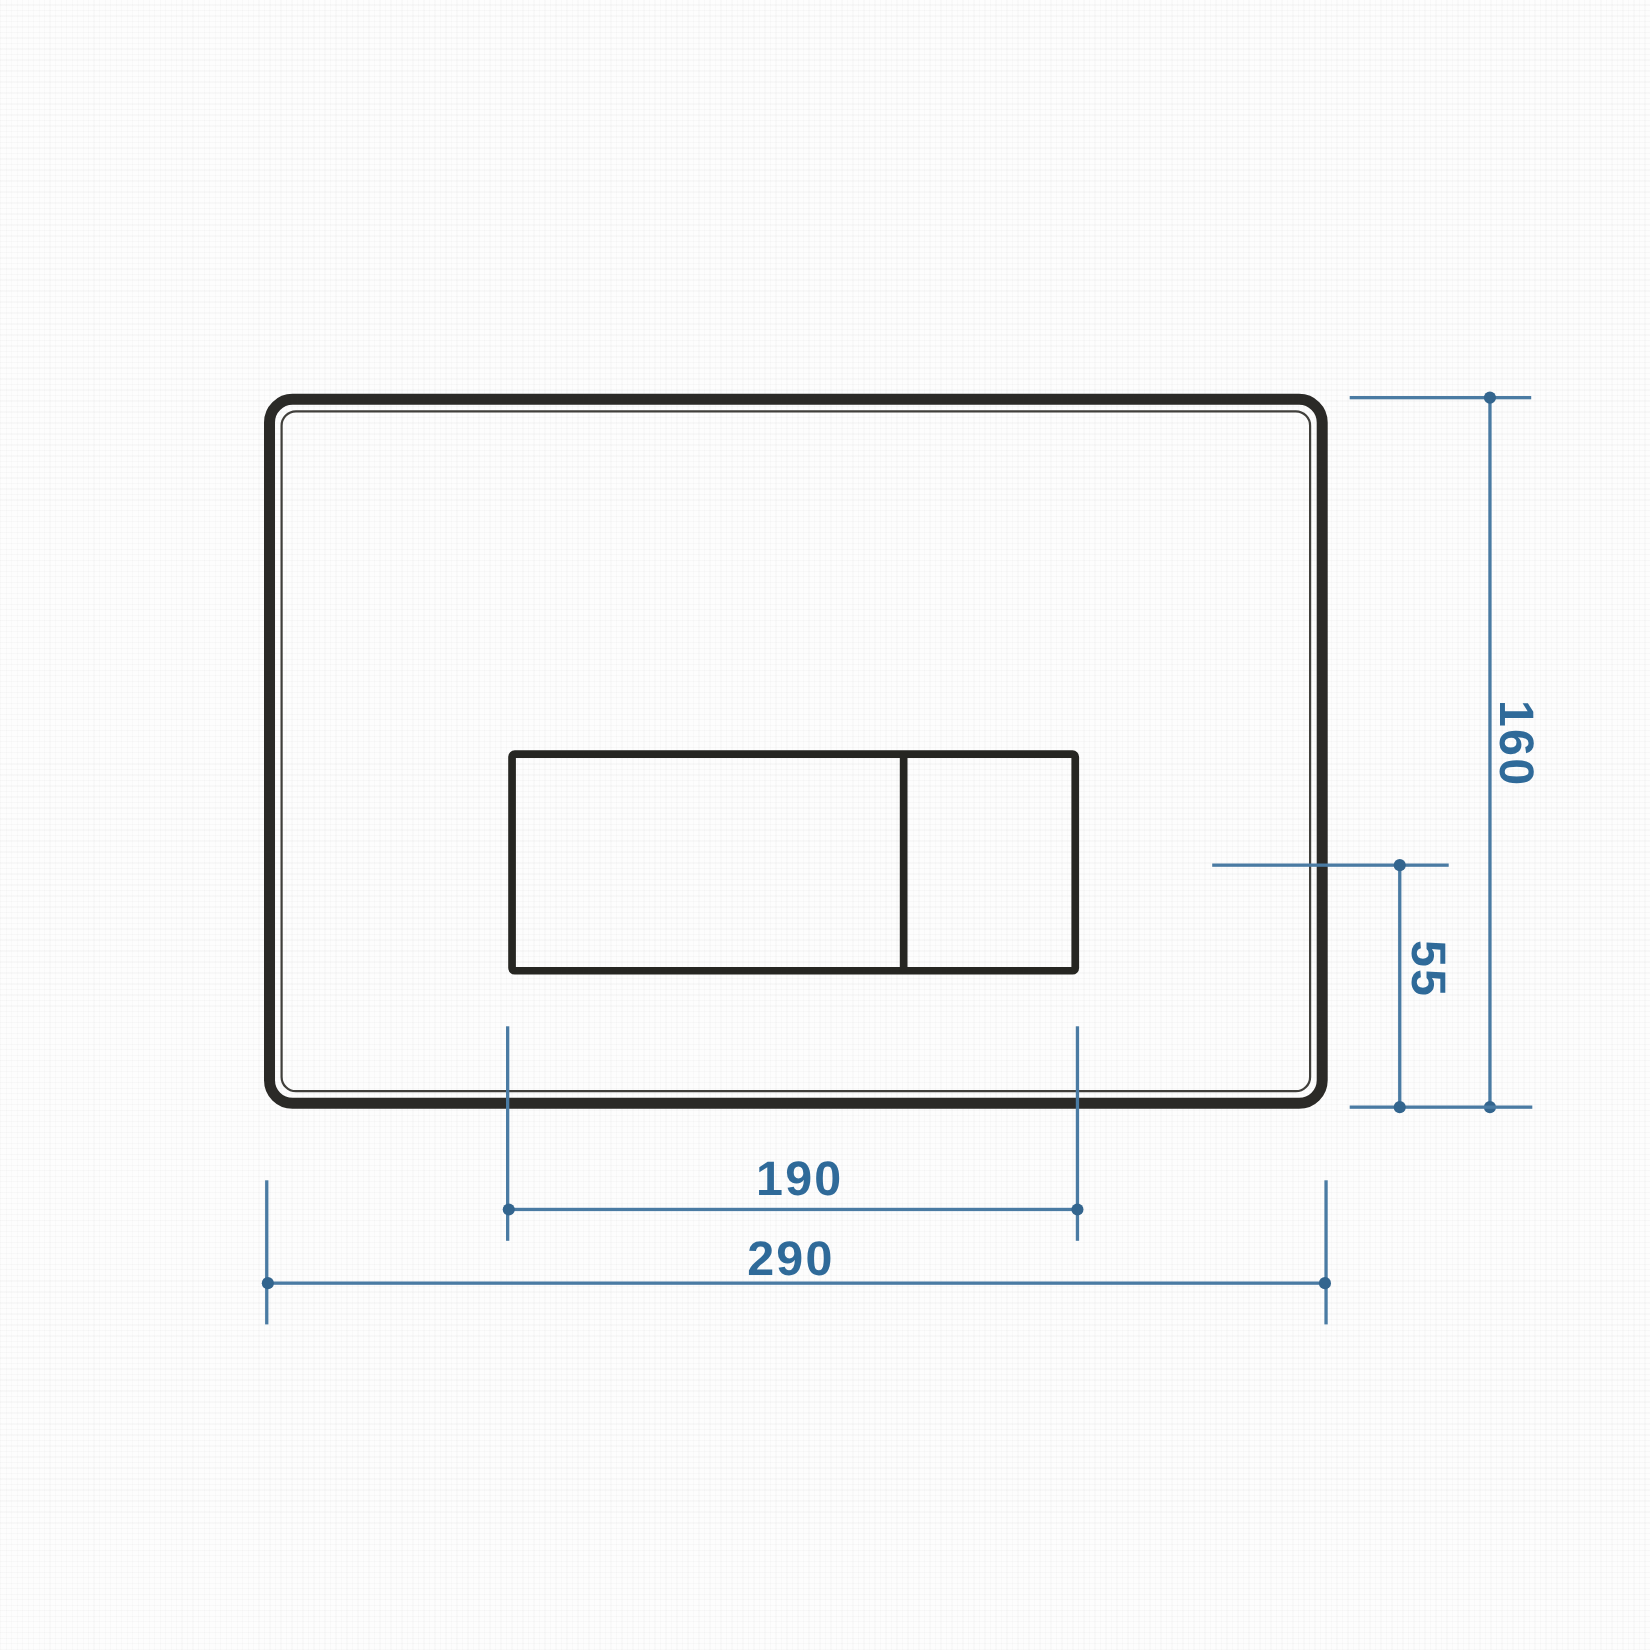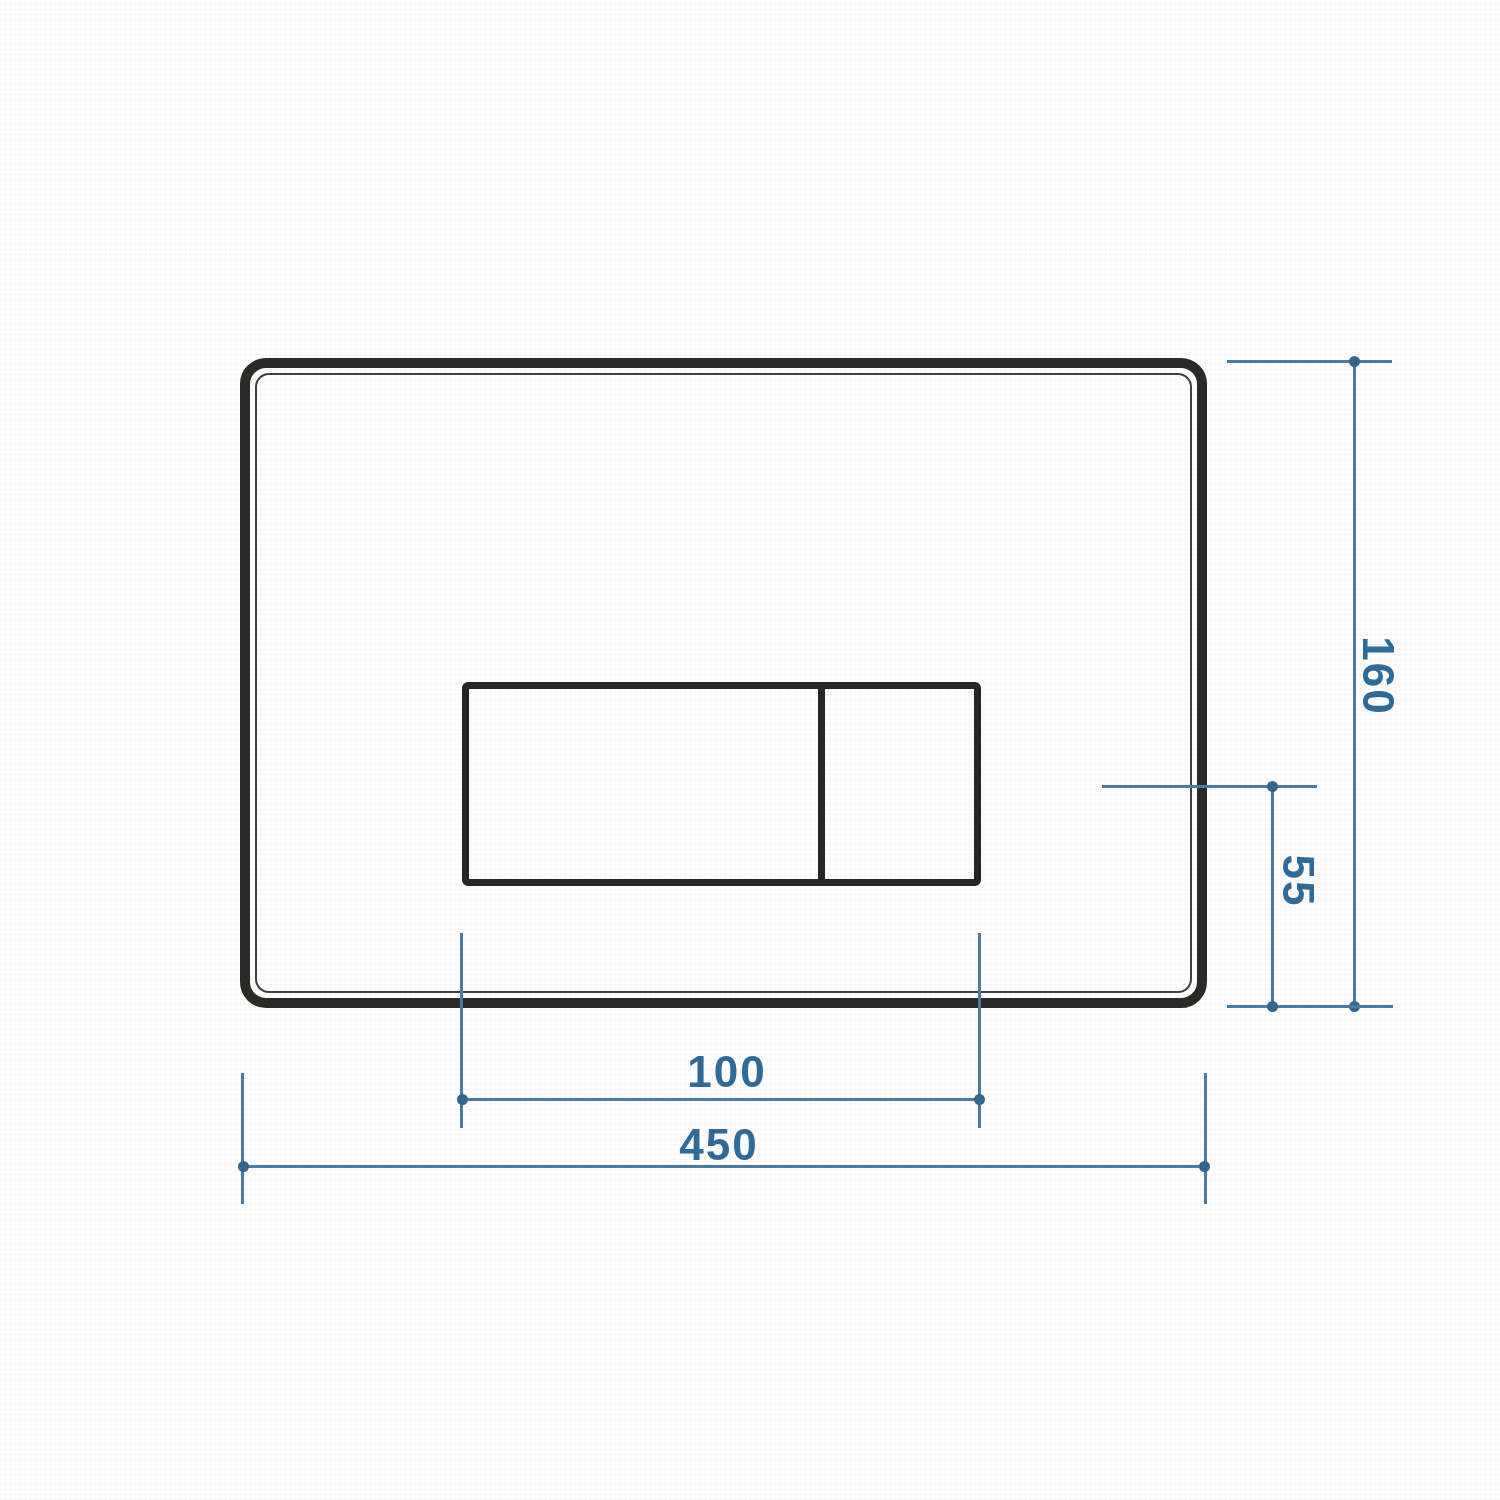--- a/index.html
+++ b/index.html
@@ -62,22 +62,22 @@
   <div class="dl" style="left:1227px;top:1005px;width:166px;height:3px;"></div>
   <div class="dot" style="left:1267px;top:781px;"></div>
   <div class="dot" style="left:1267px;top:1001px;"></div>
   <div class="dim-label rot" style="left:1298px;top:881px;">55</div>
 
   <div class="dl" style="left:460px;top:933px;width:3px;height:195px;"></div>
   <div class="dl" style="left:978px;top:933px;width:3px;height:195px;"></div>
   <div class="dl" style="left:462px;top:1098px;width:519px;height:3px;"></div>
   <div class="dot" style="left:457px;top:1094px;"></div>
   <div class="dot" style="left:974px;top:1094px;"></div>
-  <div class="dim-label" style="left:727px;top:1072px;">100</div>
+  <div class="dim-label" style="left:727px;top:1072px;">190</div>
 
   <div class="dl" style="left:241px;top:1073px;width:3px;height:131px;"></div>
   <div class="dl" style="left:1204px;top:1073px;width:3px;height:131px;"></div>
   <div class="dl" style="left:243px;top:1165px;width:963px;height:3px;"></div>
   <div class="dot" style="left:238px;top:1161px;"></div>
   <div class="dot" style="left:1199px;top:1161px;"></div>
-  <div class="dim-label" style="left:719px;top:1145px;">450</div>
+  <div class="dim-label" style="left:719px;top:1145px;">290</div>
 
 </div>
 
 </body></html>

